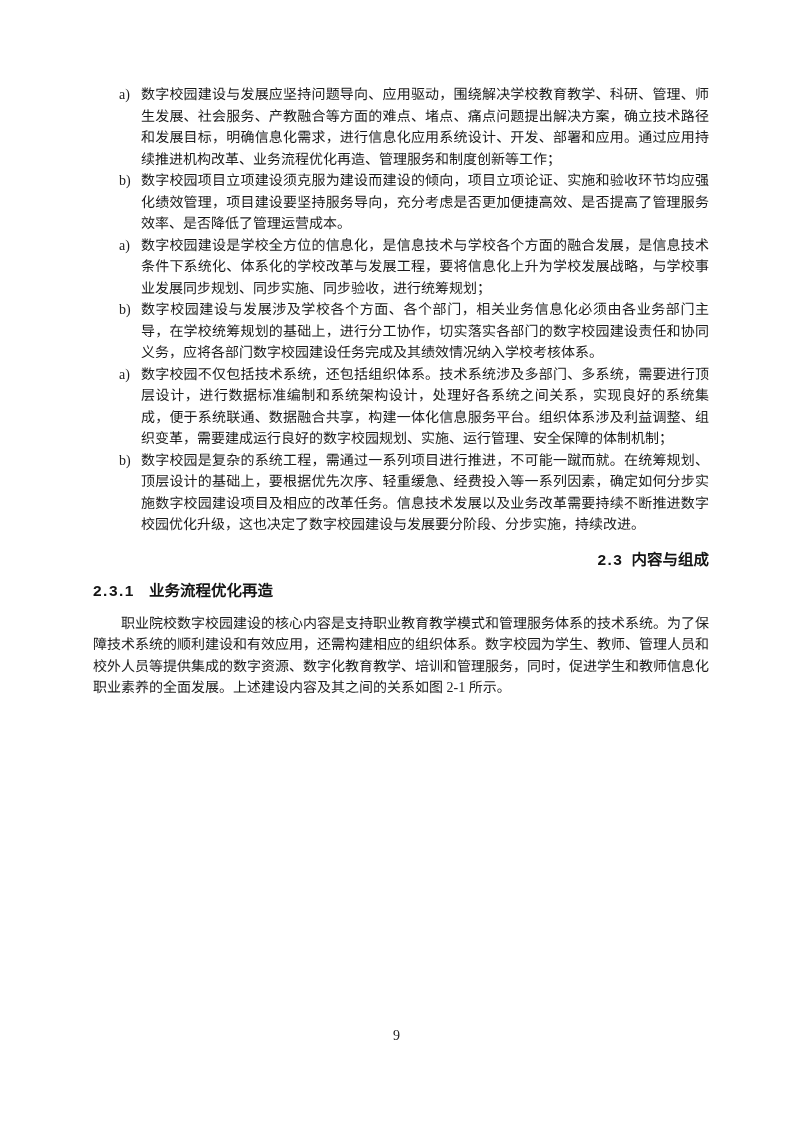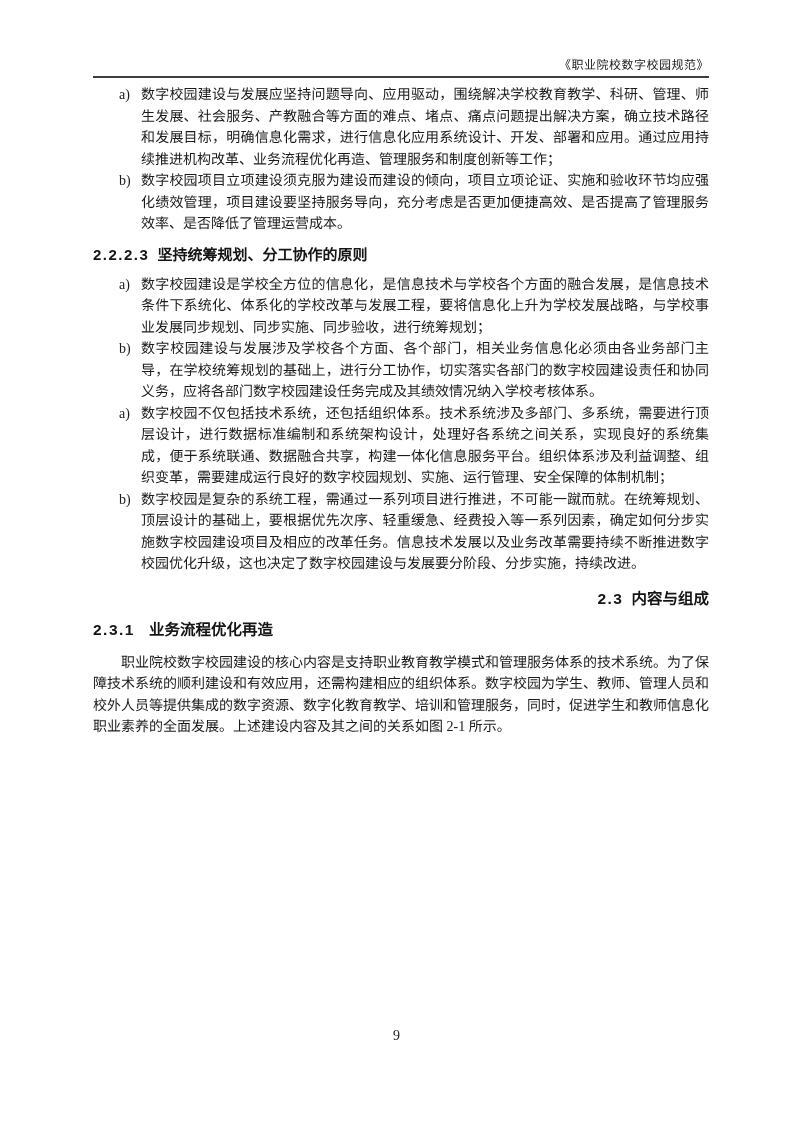--- a/index.html
+++ b/index.html
@@ -70,40 +70,34 @@
     text-align: center;
     font-size: 14px;
     color: #1b1b1b;
   }
 </style>
 </head>
 <body>
 
 <div class="page">
 
-  <div class="running-header">
-    <span>《职业院校数字校园规范》</span>
-  </div>
 
   <div class="content">
 
     <div class="list">
       <div class="list-item">
         <span class="list-marker">a)</span>
         <span class="list-text">数字校园建设与发展应坚持问题导向、应用驱动，围绕解决学校教育教学、科研、管理、师生发展、社会服务、产教融合等方面的难点、堵点、痛点问题提出解决方案，确立技术路径和发展目标，明确信息化需求，进行信息化应用系统设计、开发、部署和应用。通过应用持续推进机构改革、业务流程优化再造、管理服务和制度创新等工作；</span>
       </div>
       <div class="list-item">
         <span class="list-marker">b)</span>
         <span class="list-text">数字校园项目立项建设须克服为建设而建设的倾向，项目立项论证、实施和验收环节均应强化绩效管理，项目建设要坚持服务导向，充分考虑是否更加便捷高效、是否提高了管理服务效率、是否降低了管理运营成本。</span>
       </div>
     </div>
 
-    <div class="sec-heading">
-      <span class="sec-num">2.2.2.3</span><span class="sec-title">坚持统筹规划、分工协作的原则</span>
-    </div>
 
     <div class="list">
       <div class="list-item">
         <span class="list-marker">a)</span>
         <span class="list-text">数字校园建设是学校全方位的信息化，是信息技术与学校各个方面的融合发展，是信息技术条件下系统化、体系化的学校改革与发展工程，要将信息化上升为学校发展战略，与学校事业发展同步规划、同步实施、同步验收，进行统筹规划；</span>
       </div>
       <div class="list-item">
         <span class="list-marker">b)</span>
         <span class="list-text">数字校园建设与发展涉及学校各个方面、各个部门，相关业务信息化必须由各业务部门主导，在学校统筹规划的基础上，进行分工协作，切实落实各部门的数字校园建设责任和协同义务，应将各部门数字校园建设任务完成及其绩效情况纳入学校考核体系。</span>
       </div>

